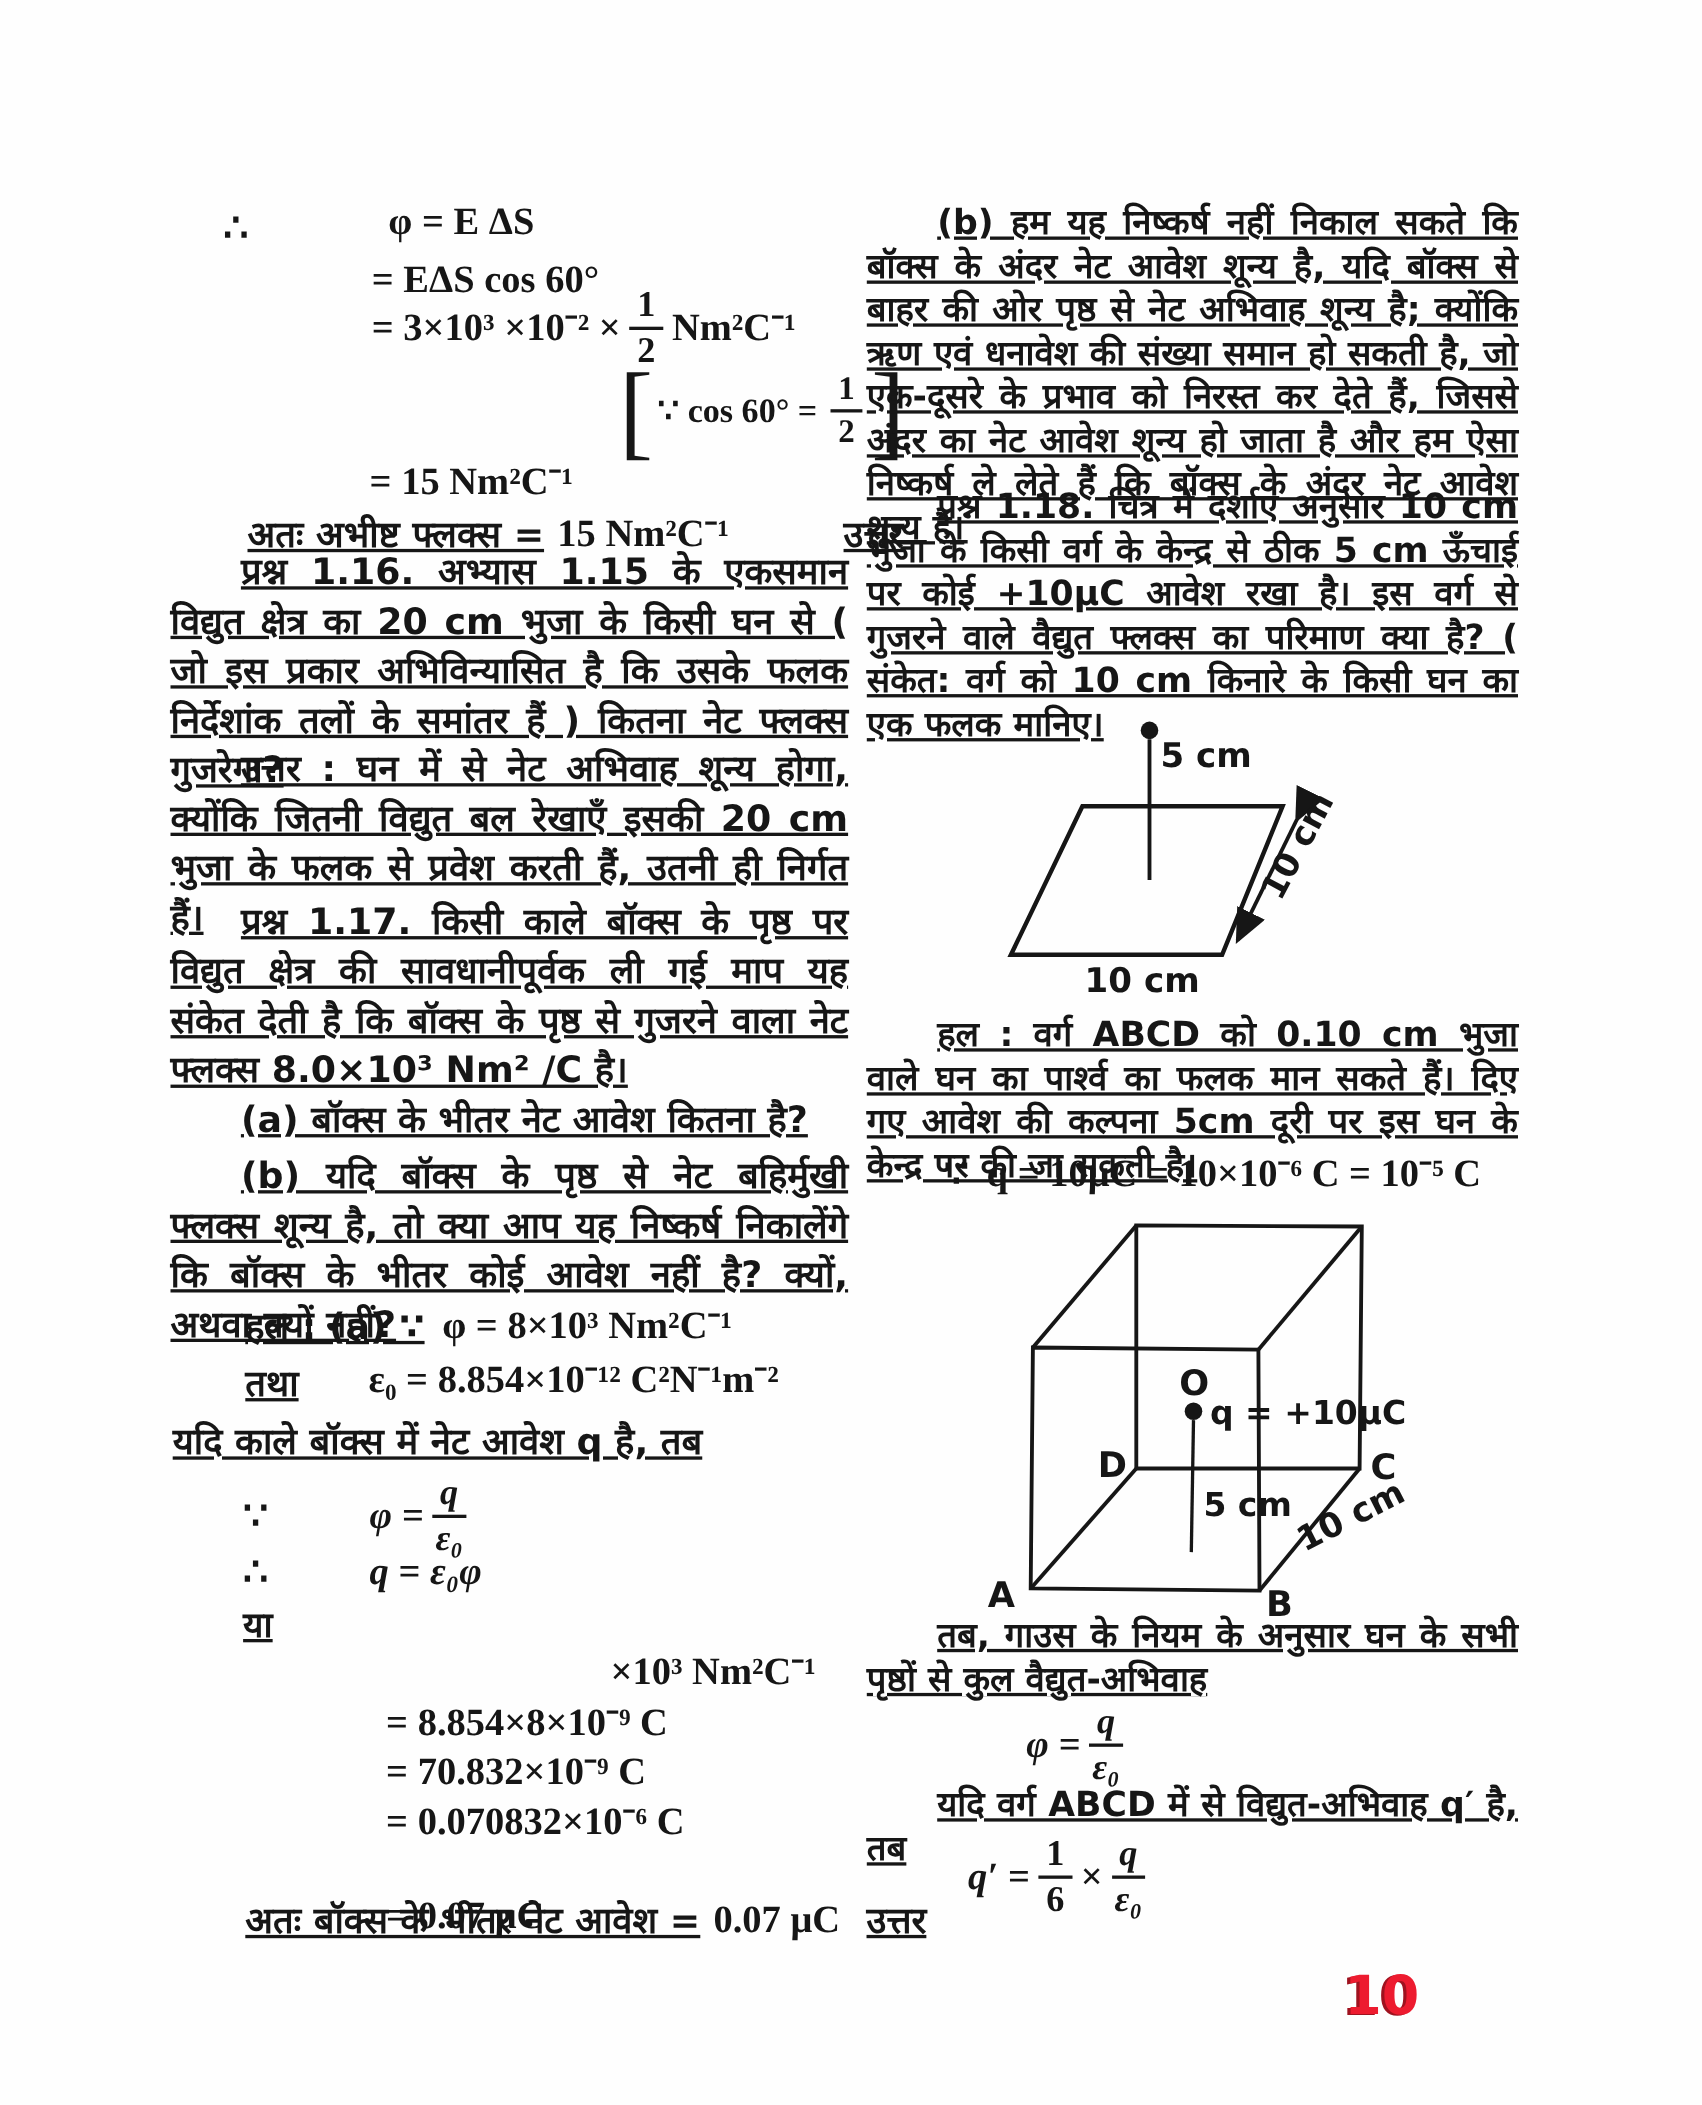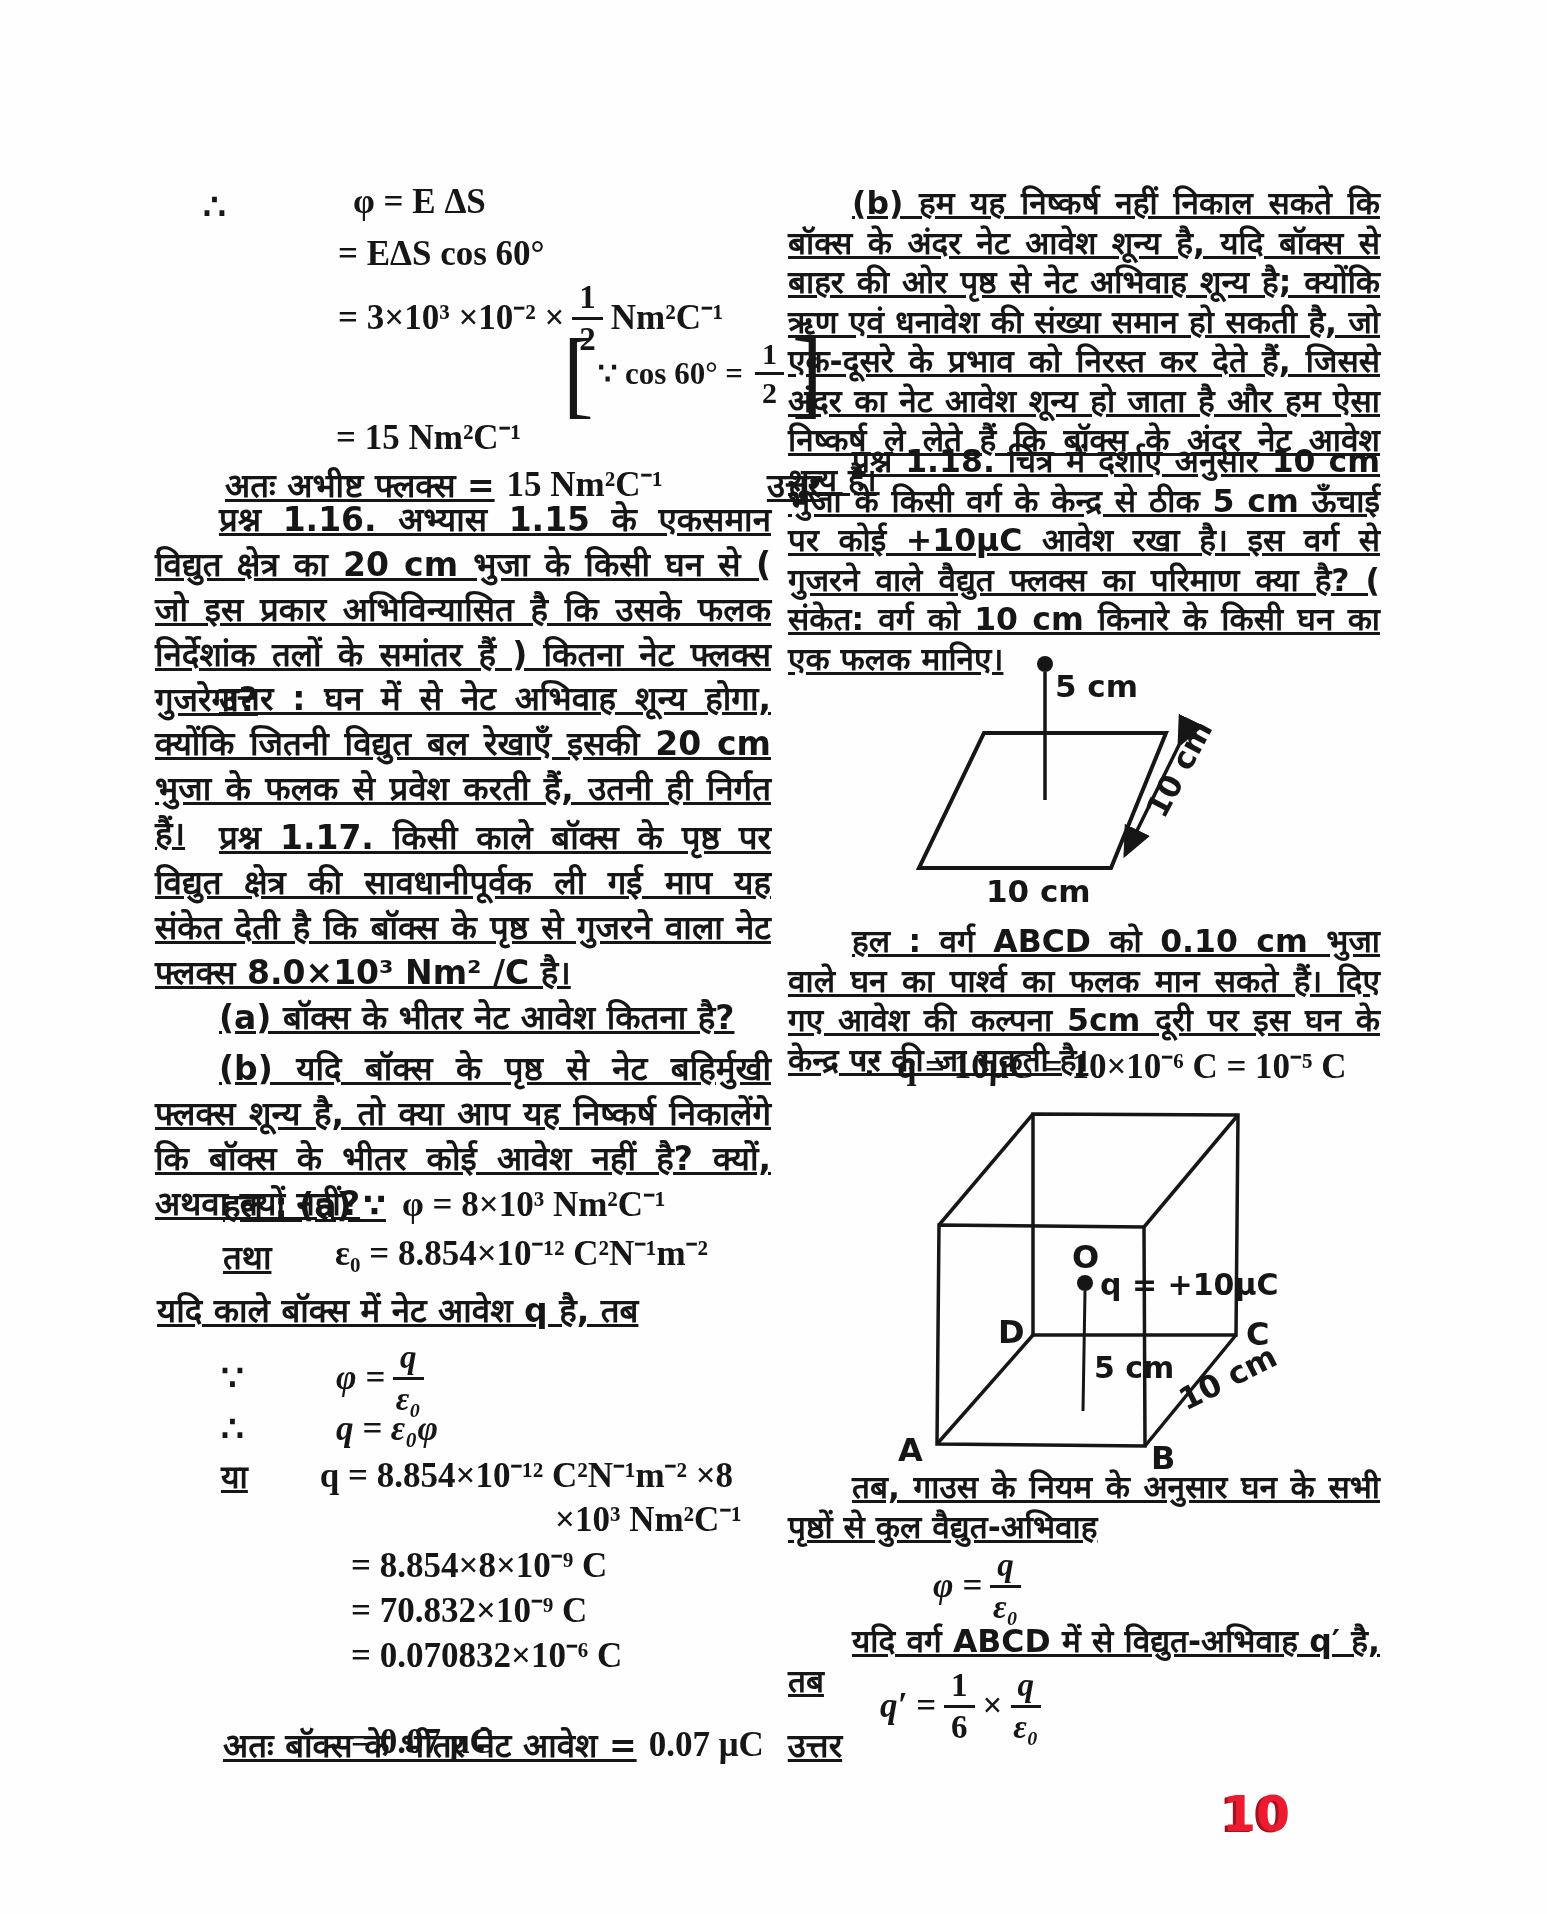--- a/index.html
+++ b/index.html
@@ -31,21 +31,21 @@
 
 <div class="page">
 
   <div class="col col-left">
 
     <span class="abs math marker" style="left:48px;top:186px;">∴</span>
     <span class="abs math eq" style="left:198px;top:182px;">φ = E ΔS</span>
 
     <span class="abs math eq" style="left:183px;top:234px;">= EΔS cos 60°</span>
 
-    <div class="abs eqrow" style="left:183px;top:280px;justify-content:space-between;">
+    <div class="abs eqrow" style="left:183px;top:260px;justify-content:space-between;">
       <span class="math eq">= 3×10³ ×10⁻² ×</span>
       <span class="frac math">
         <span class="fnum">1</span>
         <span class="fden">2</span>
       </span>
       <span class="math eq">Nm²C⁻¹</span>
     </div>
 
     <div class="abs eqrow" style="left:408px;top:338px;">
       <span class="bigbr">[</span>
@@ -96,21 +96,20 @@
       </span>
     </div>
 
     <div class="abs eqrow" style="left:66px;top:1408px;">
       <span class="math marker">∴</span>
       <span class="math eq ital" style="margin-left:92px;">q = ε₀φ</span>
     </div>
 
     <div class="abs eqrow" style="left:66px;top:1454px;">
       <span class="hindi" style="font-size:32px;">या</span>
-      <span class="math eq" style="margin-left:72px;">q = 8.854×10⁻¹² C²N⁻¹m⁻² ×8</span>
     </div>
 
     <span class="abs math eq" style="left:352px;top:1500px;margin-left:48px;">×10³ Nm²C⁻¹</span>
 
     <span class="abs math eq" style="left:196px;top:1546px;">= 8.854×8×10⁻⁹ C</span>
     <span class="abs math eq" style="left:196px;top:1591px;">= 70.832×10⁻⁹ C</span>
     <span class="abs math eq" style="left:196px;top:1636px;">= 0.070832×10⁻⁶ C</span>
     <span class="abs math eq" style="left:196px;top:1722px;">= 0.07 μC</span>
 
     <div class="abs eqrow" style="left:68px;top:1722px;">

